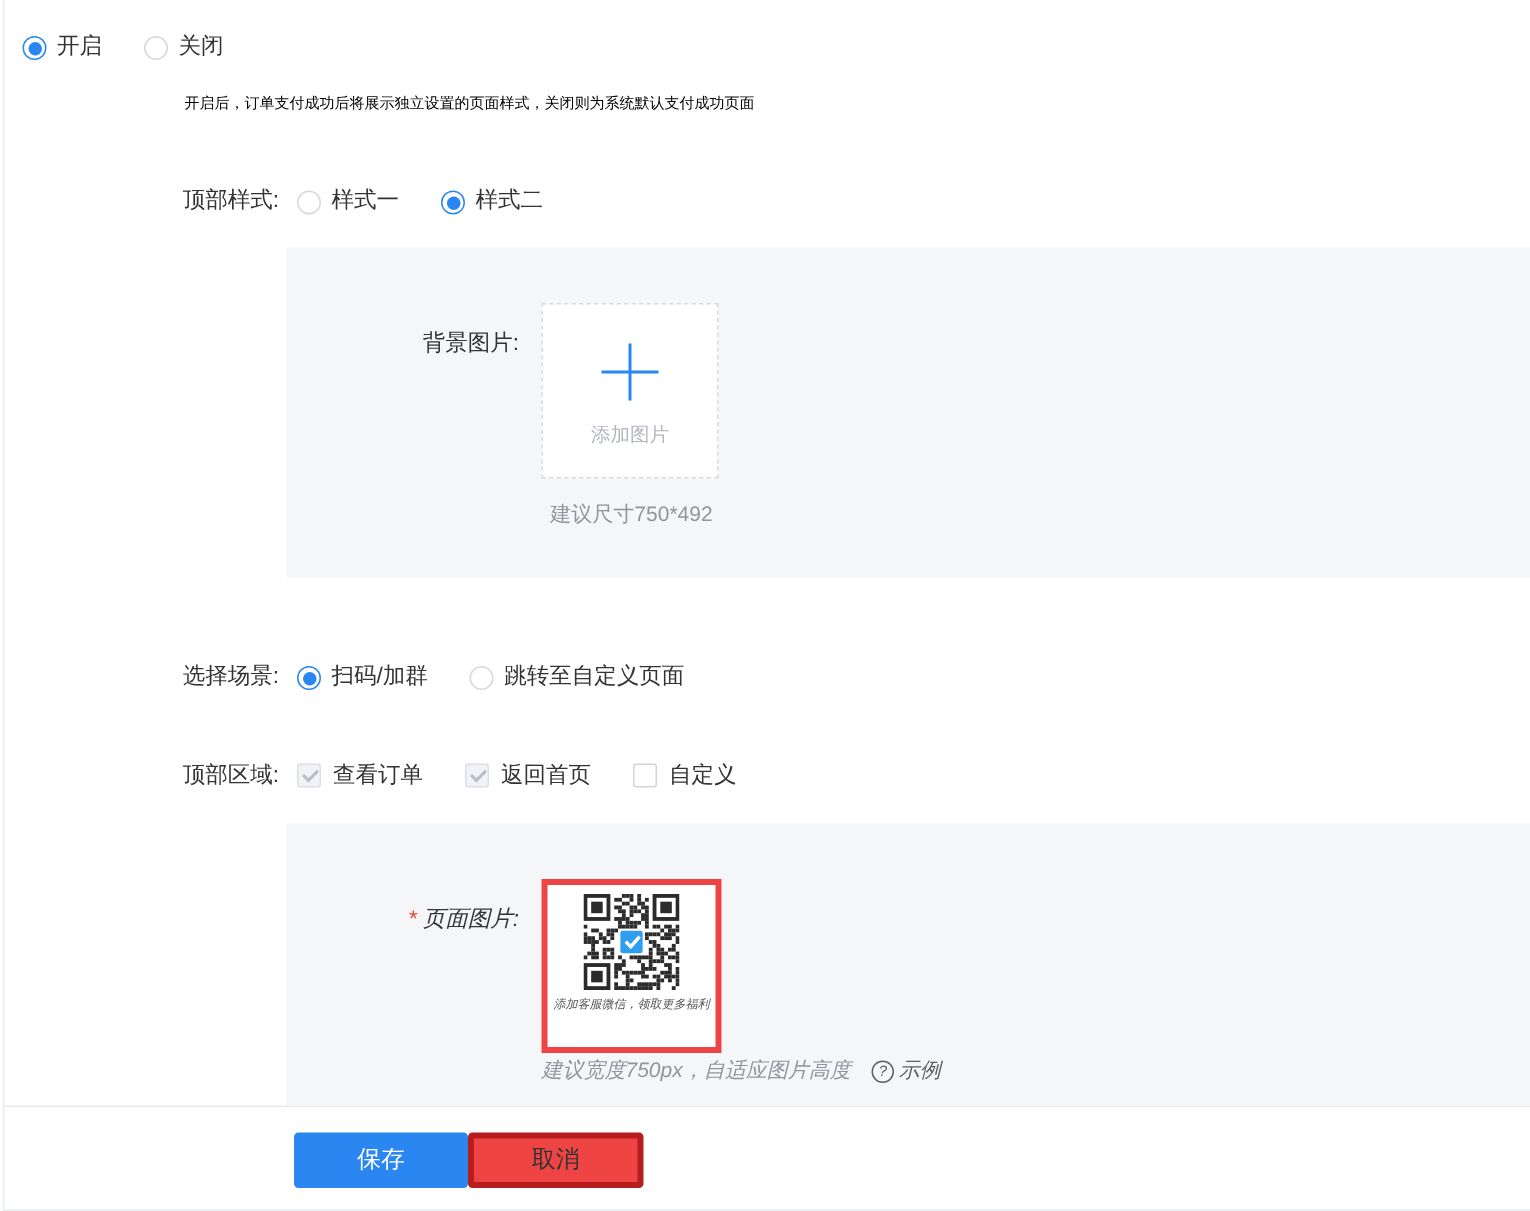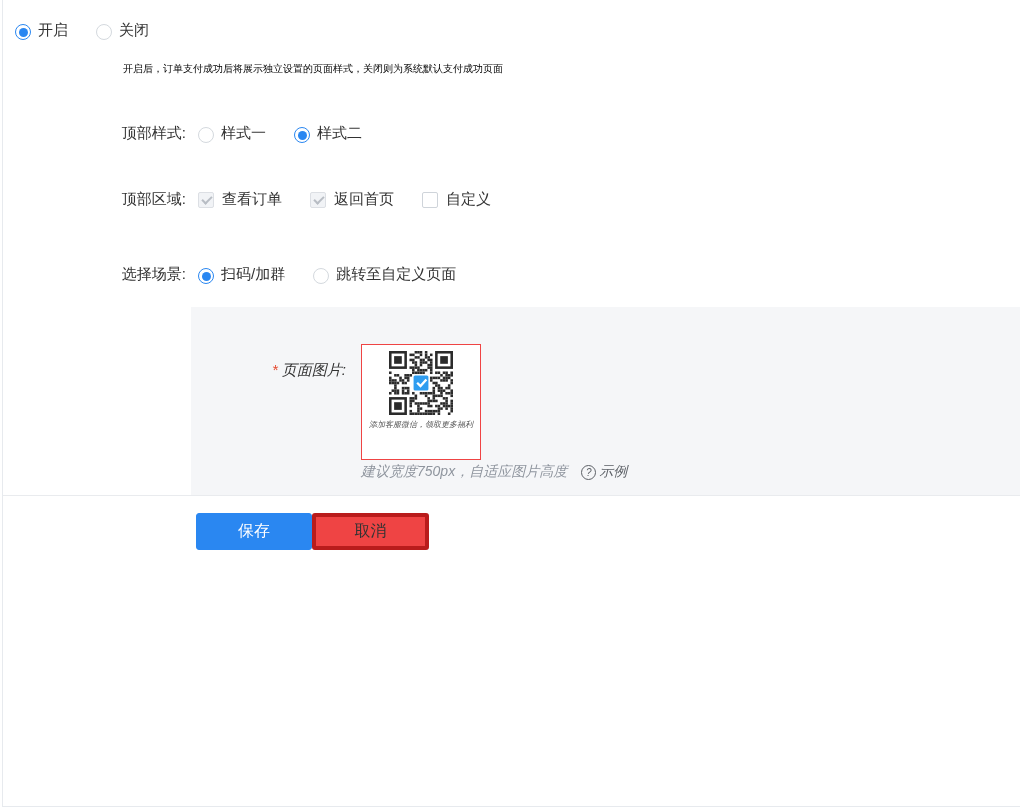--- a/index.html
+++ b/index.html
@@ -89,21 +89,21 @@
   .box-hint {
     width: 120px; margin-top: 15px;
     display: flex; justify-content: center;
     font-size: 14px; color: #8f959e; white-space: nowrap;
   }
 
   
   .required-mark { color: #e5492f; margin-right: 4px; }
   .qr-box {
     width: 120px; height: 116px; background: #fff;
-    border: 1px solid #ef4444;
+    border: 4px solid #ef4444;
     display: flex; flex-direction: column; align-items: center;
     cursor: pointer;
   }
   .qr-svg { width: 64px; height: 64px; margin-top: 6px; display: block; }
   .qr-caption { margin-top: 4px; font-size: 8px; color: #555; white-space: nowrap; }
   .hint-row {
     display: flex; align-items: center; margin-top: 3px;
     font-size: 14px; color: #8f959e; white-space: nowrap;
   }
   .example-wrap { display: inline-flex; align-items: center; margin-left: 14px; color: #5c6066; cursor: pointer; }
@@ -150,49 +150,61 @@
         <span class="radio-circle"></span>
         <span>样式一</span>
       </span>
       <span class="radio-item selected">
         <span class="radio-circle"></span>
         <span>样式二</span>
       </span>
     </div>
   </div>
 
+  <div class="panel panel-1">
+    <div class="form-row">
+      <div class="label-col">背景图片:</div>
+      <div class="controls">
+        <div class="upload-box">
+          <span class="plus-icon"></span>
+          <span class="upload-text">添加图片</span>
+        </div>
+        <div class="box-hint">建议尺寸750*492</div>
+      </div>
+    </div>
+  </div>
+
+  <div class="form-row row-scene">
+    <div class="label-col">选择场景:</div>
+    <div class="controls">
+      <span class="radio-item selected">
+        <span class="radio-circle"></span>
+        <span>扫码/加群</span>
+      </span>
+      <span class="radio-item">
+        <span class="radio-circle"></span>
+        <span>跳转至自定义页面</span>
+      </span>
+    </div>
+  </div>
 
   <div class="form-row row-area">
     <div class="label-col">顶部区域:</div>
     <div class="controls">
       <span class="check-item checked disabled">
         <span class="check-box"></span>
         <span>查看订单</span>
       </span>
       <span class="check-item checked disabled">
         <span class="check-box"></span>
         <span>返回首页</span>
       </span>
       <span class="check-item">
         <span class="check-box"></span>
         <span>自定义</span>
-      </span>
-    </div>
-  </div>
-
-  <div class="form-row row-scene">
-    <div class="label-col">选择场景:</div>
-    <div class="controls">
-      <span class="radio-item selected">
-        <span class="radio-circle"></span>
-        <span>扫码/加群</span>
-      </span>
-      <span class="radio-item">
-        <span class="radio-circle"></span>
-        <span>跳转至自定义页面</span>
       </span>
     </div>
   </div>
 
   <div class="panel panel-2">
     <div class="form-row">
       <div class="label-col">
         <span class="required-mark">*</span><span>页面图片:</span>
       </div>
       <div class="controls">

